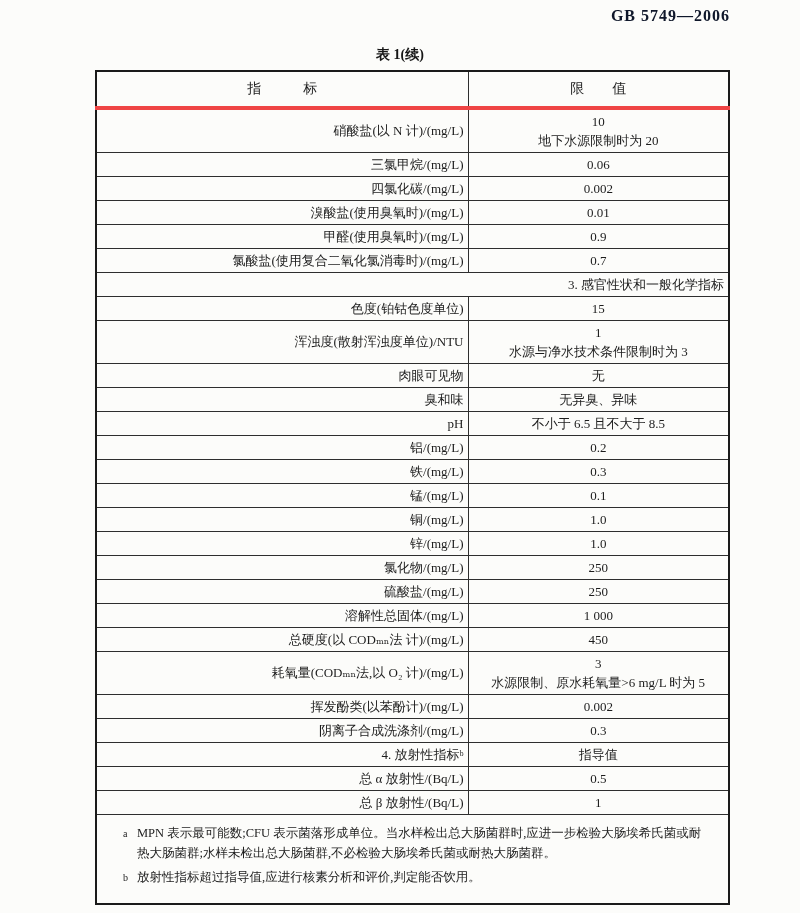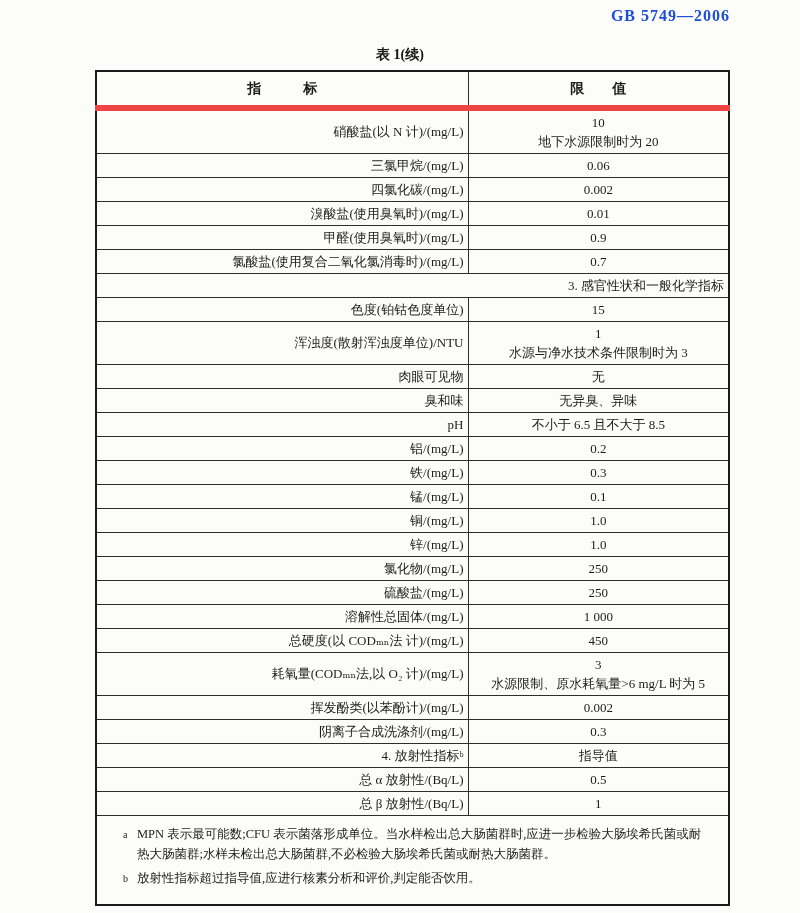--- a/index.html
+++ b/index.html
@@ -14,21 +14,21 @@
     position: relative;
     width: 800px; height: 913px;
     background: #fcfcfa;
   }
   .doc-number {
     position: absolute;
     top: 7px; right: 70px;
     font-size: 16px;
     font-weight: bold;
     letter-spacing: 1px;
-    color: #1d4ed8;
+    color: #0f172a;
   }
   .table-title {
     position: absolute;
     top: 46px; left: 0;
     width: 100%;
     text-align: center;
     font-size: 14px;
     font-weight: bold;
     color: #161616;
   }
@@ -45,23 +45,23 @@
   table.limits col.c-ind { width: 372px; }
   table.limits col.c-val { width: 261px; }
   table.limits th, table.limits td {
     border: 1px solid #2e2e2e;
     vertical-align: middle;
   }
   table.limits { border: 2px solid #1a1a1a; }
   table.limits thead th {
     height: 37px;
     font-size: 14px;
-    font-weight: bold;
+    font-weight: normal;
     text-align: center;
-    border-bottom: 6px solid #ef4444;
+    border-bottom: 4px solid #ef4444;
   }
   td.cell { height: 24px; padding: 2px 4px; line-height: 18px; }
   td.indicator { text-align: right; padding-left: 14px; }
   td.indicator.section { padding-left: 9px; }
   td.value { text-align: center; }
   td.value div { line-height: 19px; }
   tfoot td.footnotes-cell {
     padding: 8px 18px 12px 26px;
     border-top: 1px solid #2e2e2e;
     font-size: 12.5px;

